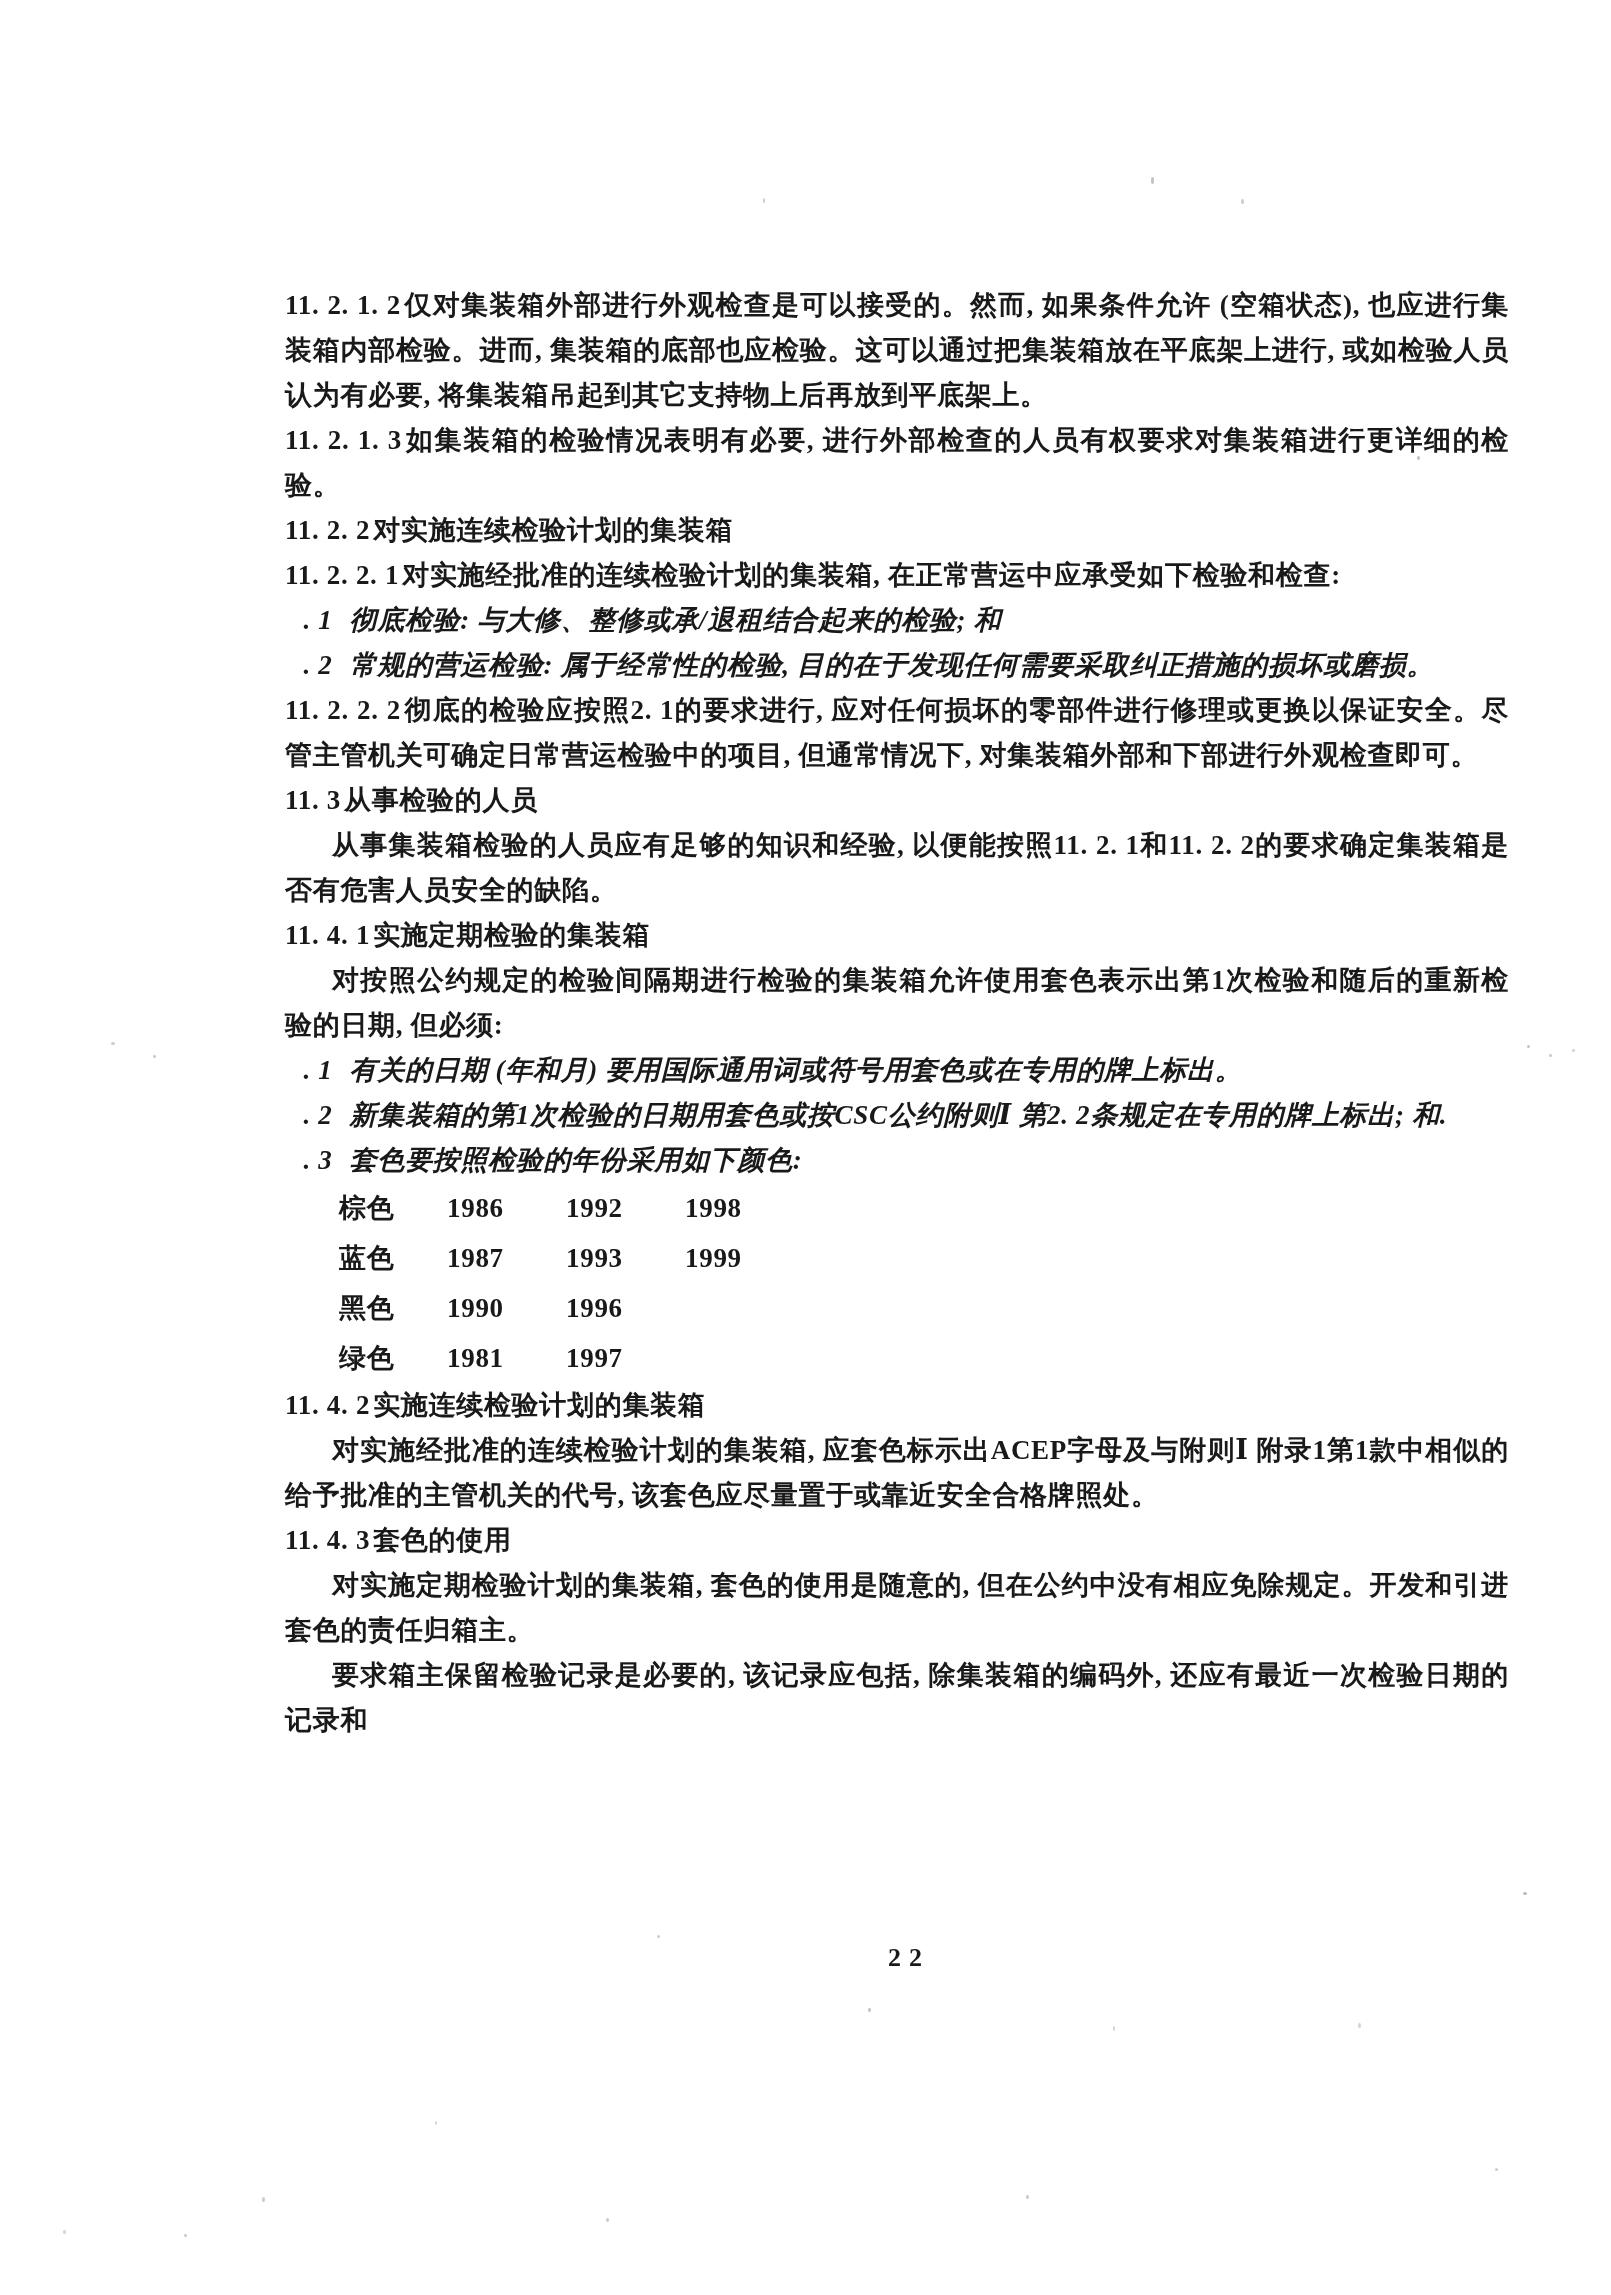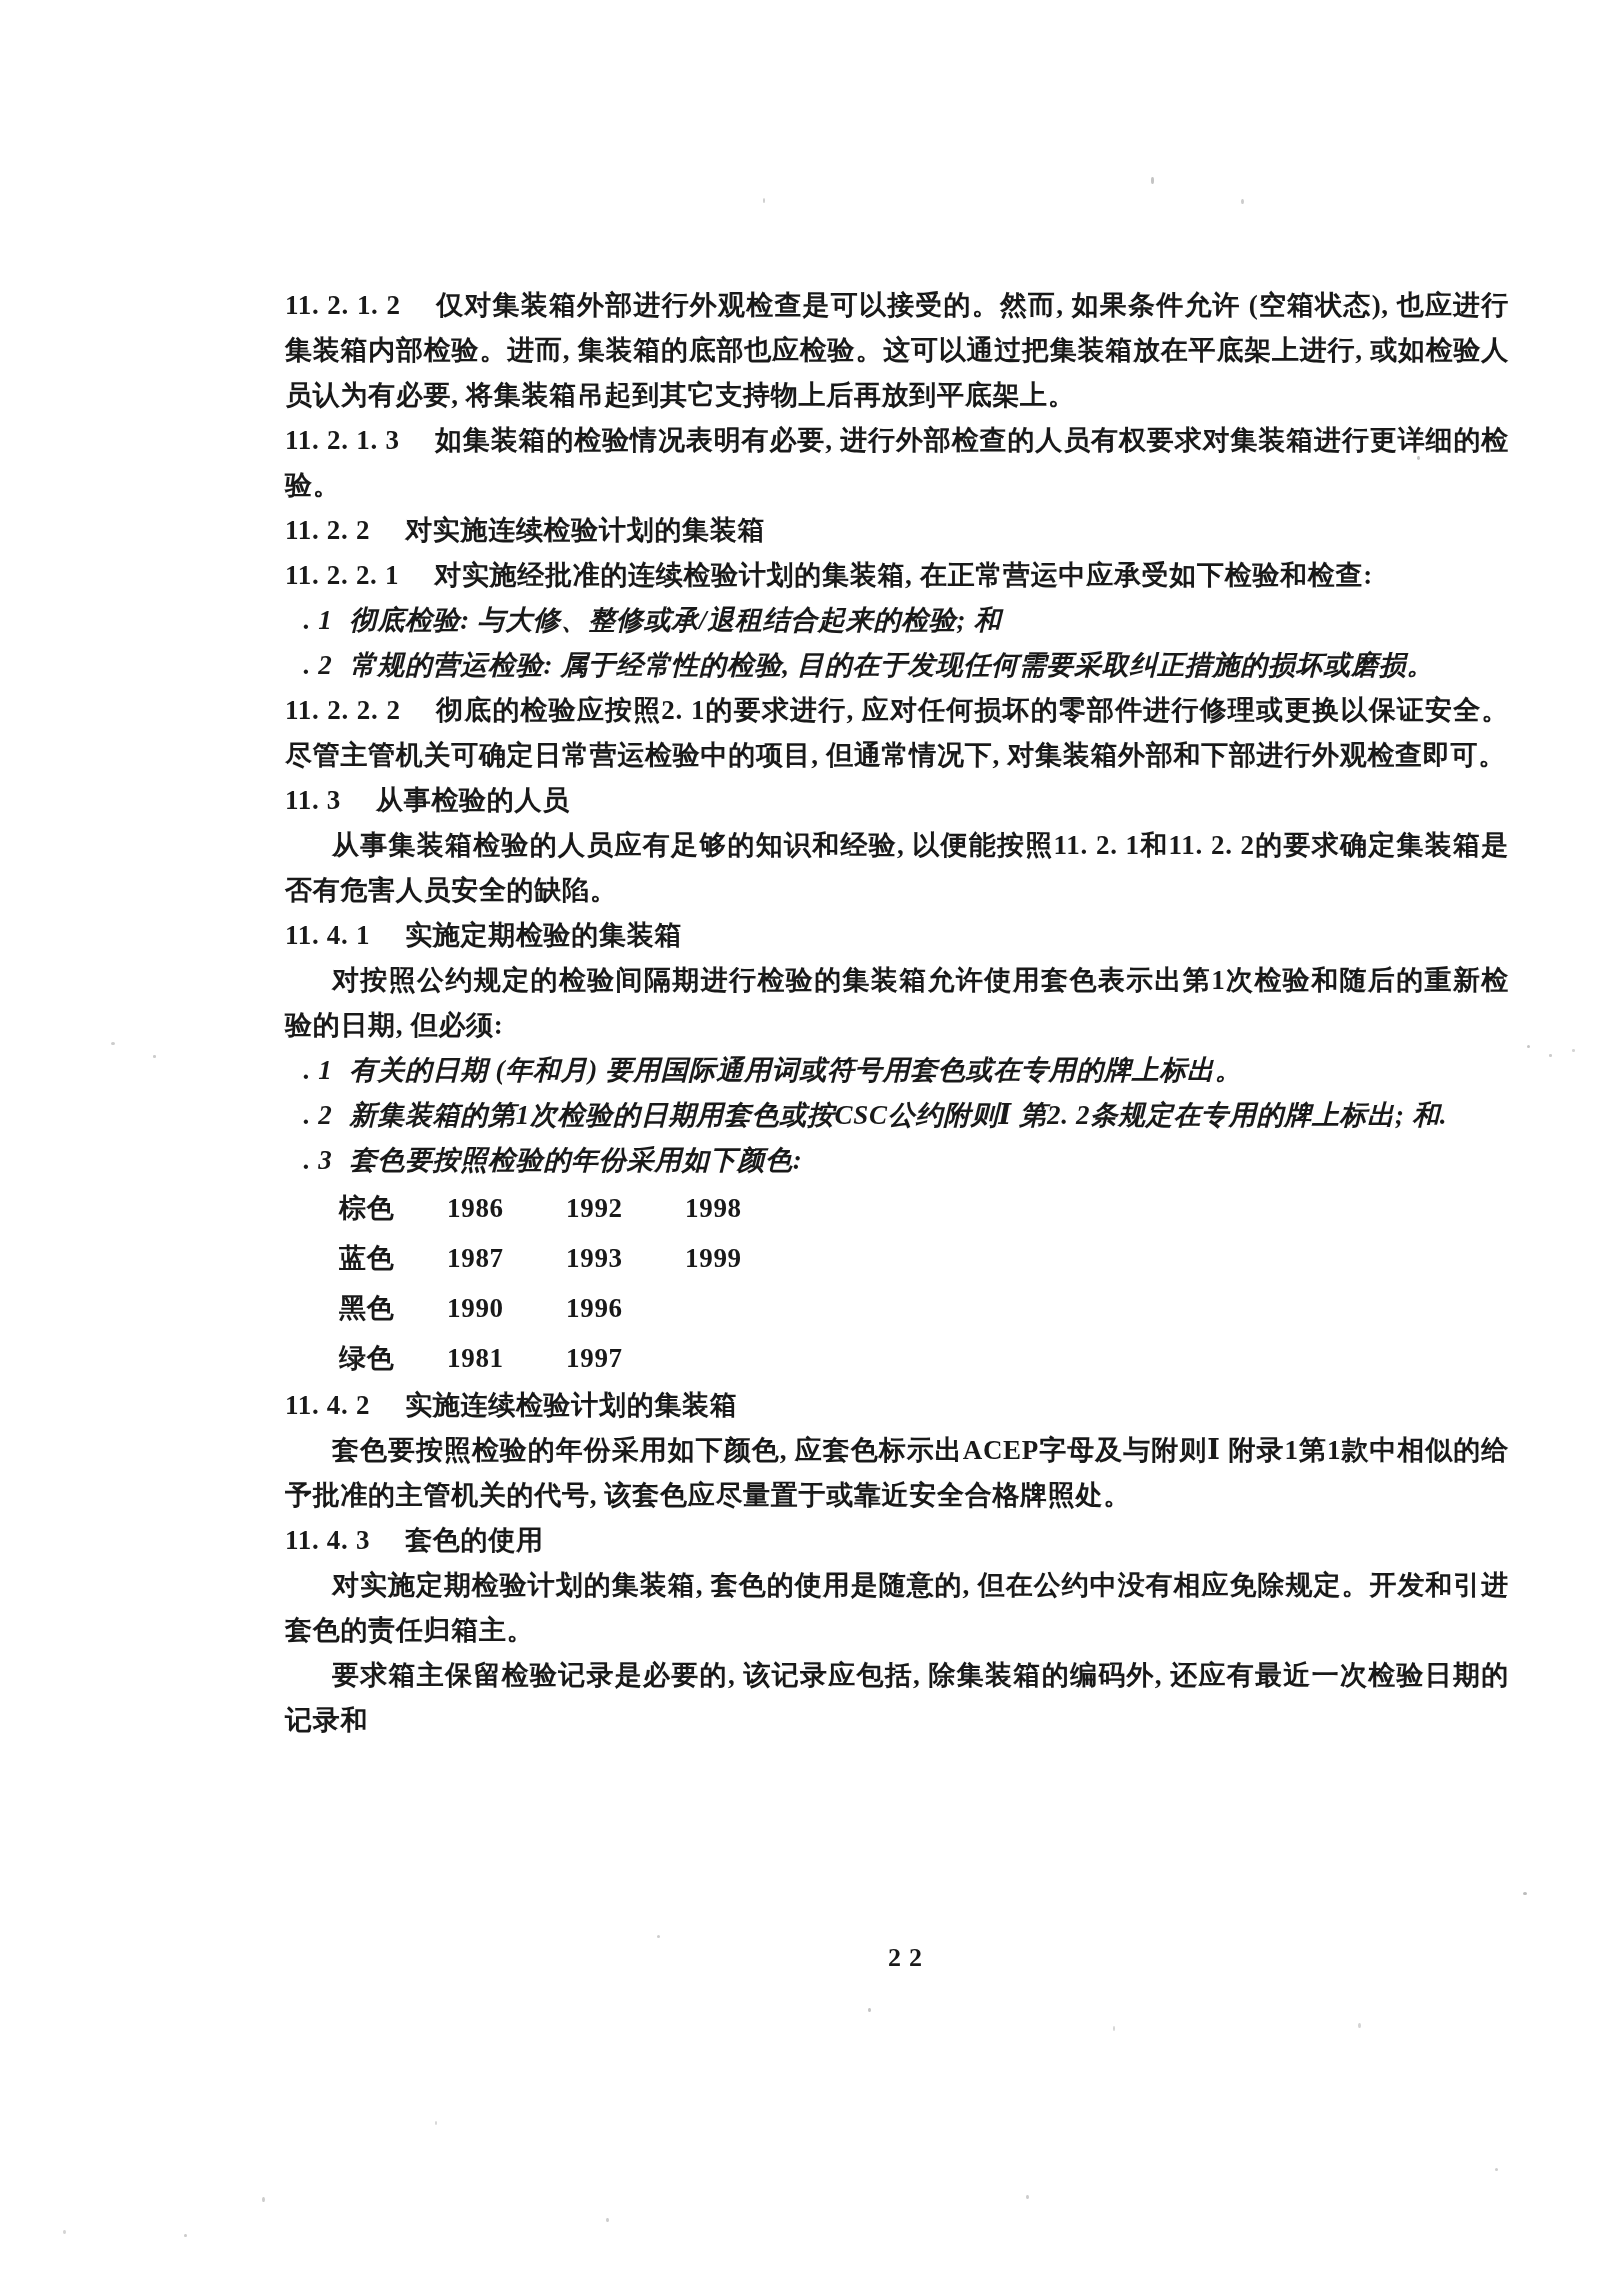--- a/index.html
+++ b/index.html
@@ -17,21 +17,21 @@
     position: absolute;
     left: 285px;
     top: 283px;
     width: 1224px;
     font-size: 27px;
     line-height: 45px;
     letter-spacing: 0.7px;
     text-align: justify;
   }
   .blk { margin: 0; padding: 0; }
-  .num { margin-right: 35px; white-space: nowrap; }
+  .num { margin-right: 3px; white-space: nowrap; }
   .item { padding-left: 18.4px; font-style: italic; }
   .marker { margin-right: 17px; white-space: nowrap; }
   .indent { text-indent: 47px; }
   .ctable { padding-left: 54px; line-height: 50px; }
   .crow { white-space: nowrap; }
   .cl { display: inline-block; width: 108px; }
   .cy { display: inline-block; width: 119px; }
   .gap-before { margin-top: 43px; }
   .pageno {
     position: absolute;
@@ -85,21 +85,21 @@
 
     <div class="ctable">
       <div class="crow"><span class="cl">棕色</span><span class="cy">1986</span><span class="cy">1992</span><span class="cy">1998</span></div>
       <div class="crow"><span class="cl">蓝色</span><span class="cy">1987</span><span class="cy">1993</span><span class="cy">1999</span></div>
       <div class="crow"><span class="cl">黑色</span><span class="cy">1990</span><span class="cy">1996</span><span class="cy"></span></div>
       <div class="crow"><span class="cl">绿色</span><span class="cy">1981</span><span class="cy">1997</span><span class="cy"></span></div>
     </div>
 
     <p class="blk heading"><span class="num">11. 4. 2</span><span class="txt">实施连续检验计划的集装箱</span></p>
 
-    <p class="blk para indent"><span class="txt">套色要按照检验的年份采用如下颜色, 应套色标示出ACEP字母及与附则Ⅰ 附录1第1款中相似的给予批准的主管机关的代号, 该套色应尽量置于或靠近安全合格牌照处。</span></p>
+    <p class="blk para indent"><span class="txt">对实施经批准的连续检验计划的集装箱, 应套色标示出ACEP字母及与附则Ⅰ 附录1第1款中相似的给予批准的主管机关的代号, 该套色应尽量置于或靠近安全合格牌照处。</span></p>
 
     <p class="blk heading"><span class="num">11. 4. 3</span><span class="txt">套色的使用</span></p>
 
     <p class="blk para indent"><span class="txt">对实施定期检验计划的集装箱, 套色的使用是随意的, 但在公约中没有相应免除规定。开发和引进套色的责任归箱主。</span></p>
 
 
     <p class="blk para indent"><span class="txt">要求箱主保留检验记录是必要的, 该记录应包括, 除集装箱的编码外, 还应有最近一次检验日期的记录和</span></p>
 
   </div>
 

